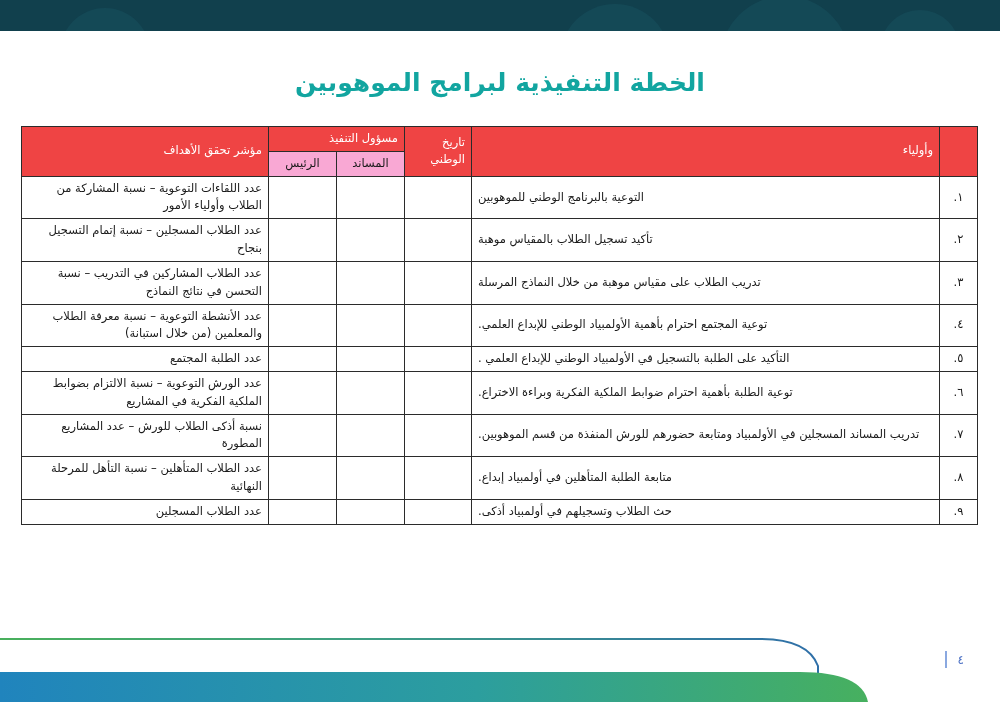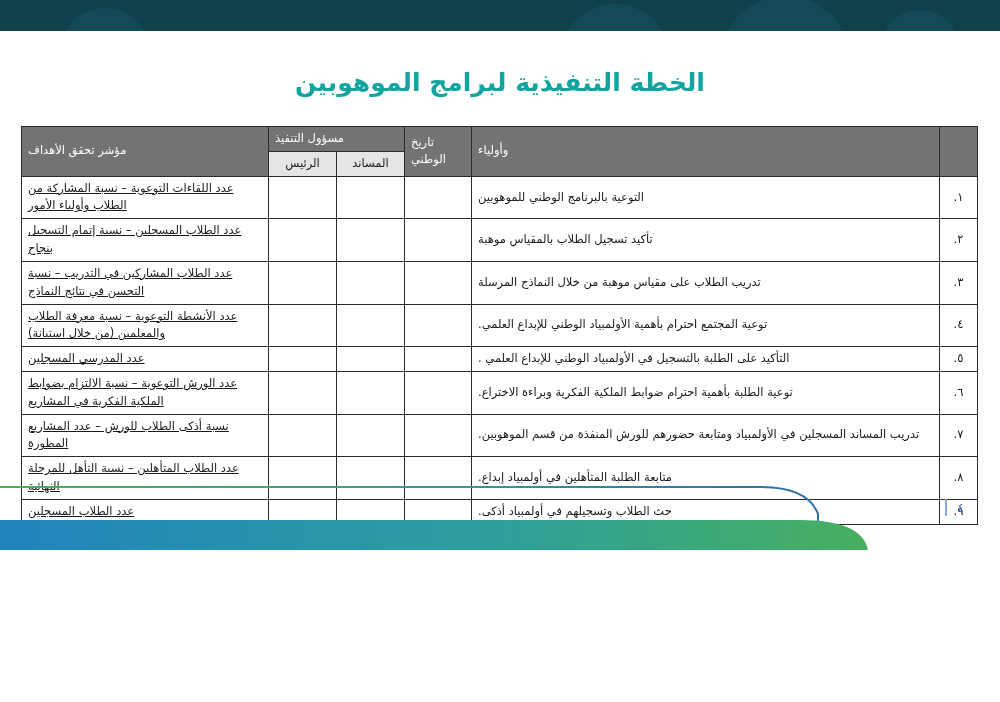--- a/index.html
+++ b/index.html
@@ -8,21 +8,21 @@
     width: 1000px;
     height: 702px;
     background: #ffffff;
     font-family: "DejaVu Sans", "Liberation Sans", sans-serif;
     overflow: hidden;
   }
 
   #page {
     position: relative;
     width: 1000px;
-    height: 550px;
+    height: 702px;
     background: #ffffff;
   }
 
   
   .topbar {
     position: absolute;
     top: 0; left: 0;
     width: 1000px;
     height: 31px;
     background: #11404d;
@@ -70,28 +70,28 @@
   table.plan th, table.plan td {
     border: 1px solid #2b2b2b;
     padding: 3px 6px;
     vertical-align: middle;
     font-size: 11.5px;
     line-height: 1.55;
   }
 
   
   th.teal {
-    background: #737373;
+    background: #ef4444;
     color: #ffffff;
     font-weight: normal;
-    text-align: left;
+    text-align: right;
     font-size: 12px;
   }
   th.white-sub {
-    background: #e5e5e5;
+    background: #f9a8d4;
     color: #1a1a1a;
     font-weight: normal;
     text-align: center;
     font-size: 11.5px;
   }
 
   
   col.c-num   { width: 38px; }
   col.c-task  { width: 468px; }
   col.c-date  { width: 67px; }
@@ -104,24 +104,23 @@
     font-size: 11.5px;
     color: #1a1a1a;
   }
   td.task {
     text-align: left;
     color: #1a1a1a;
     padding-right: 10px;
   }
   td.blank { background: #ffffff; }
   td.indicator {
-    text-align: left;
+    text-align: right;
     color: #1a1a1a;
     padding: 3px 5px;
-    text-decoration: underline;
   }
 
   
   .footer {
     position: absolute;
     left: 0;
     bottom: 0;
     width: 1000px;
     height: 78px;
     overflow: hidden;
@@ -213,21 +212,21 @@
             <td class="blank"></td>
             <td class="blank"></td>
             <td class="indicator">عدد الأنشطة التوعوية – نسبة معرفة الطلاب والمعلمين (من خلال استبانة)</td>
           </tr>
           <tr>
             <td class="num">٥.</td>
             <td class="task">التأكيد على الطلبة بالتسجيل في الأولمبياد الوطني للإبداع العلمي .</td>
             <td class="blank"></td>
             <td class="blank"></td>
             <td class="blank"></td>
-            <td class="indicator">عدد المدرسي المسجلين</td>
+            <td class="indicator">عدد الطلبة المجتمع</td>
           </tr>
           <tr>
             <td class="num">٦.</td>
             <td class="task">توعية الطلبة بأهمية احترام ضوابط الملكية الفكرية وبراءة الاختراع.</td>
             <td class="blank"></td>
             <td class="blank"></td>
             <td class="blank"></td>
             <td class="indicator">عدد الورش التوعوية – نسبة الالتزام بضوابط الملكية الفكرية في المشاريع</td>
           </tr>
           <tr>

